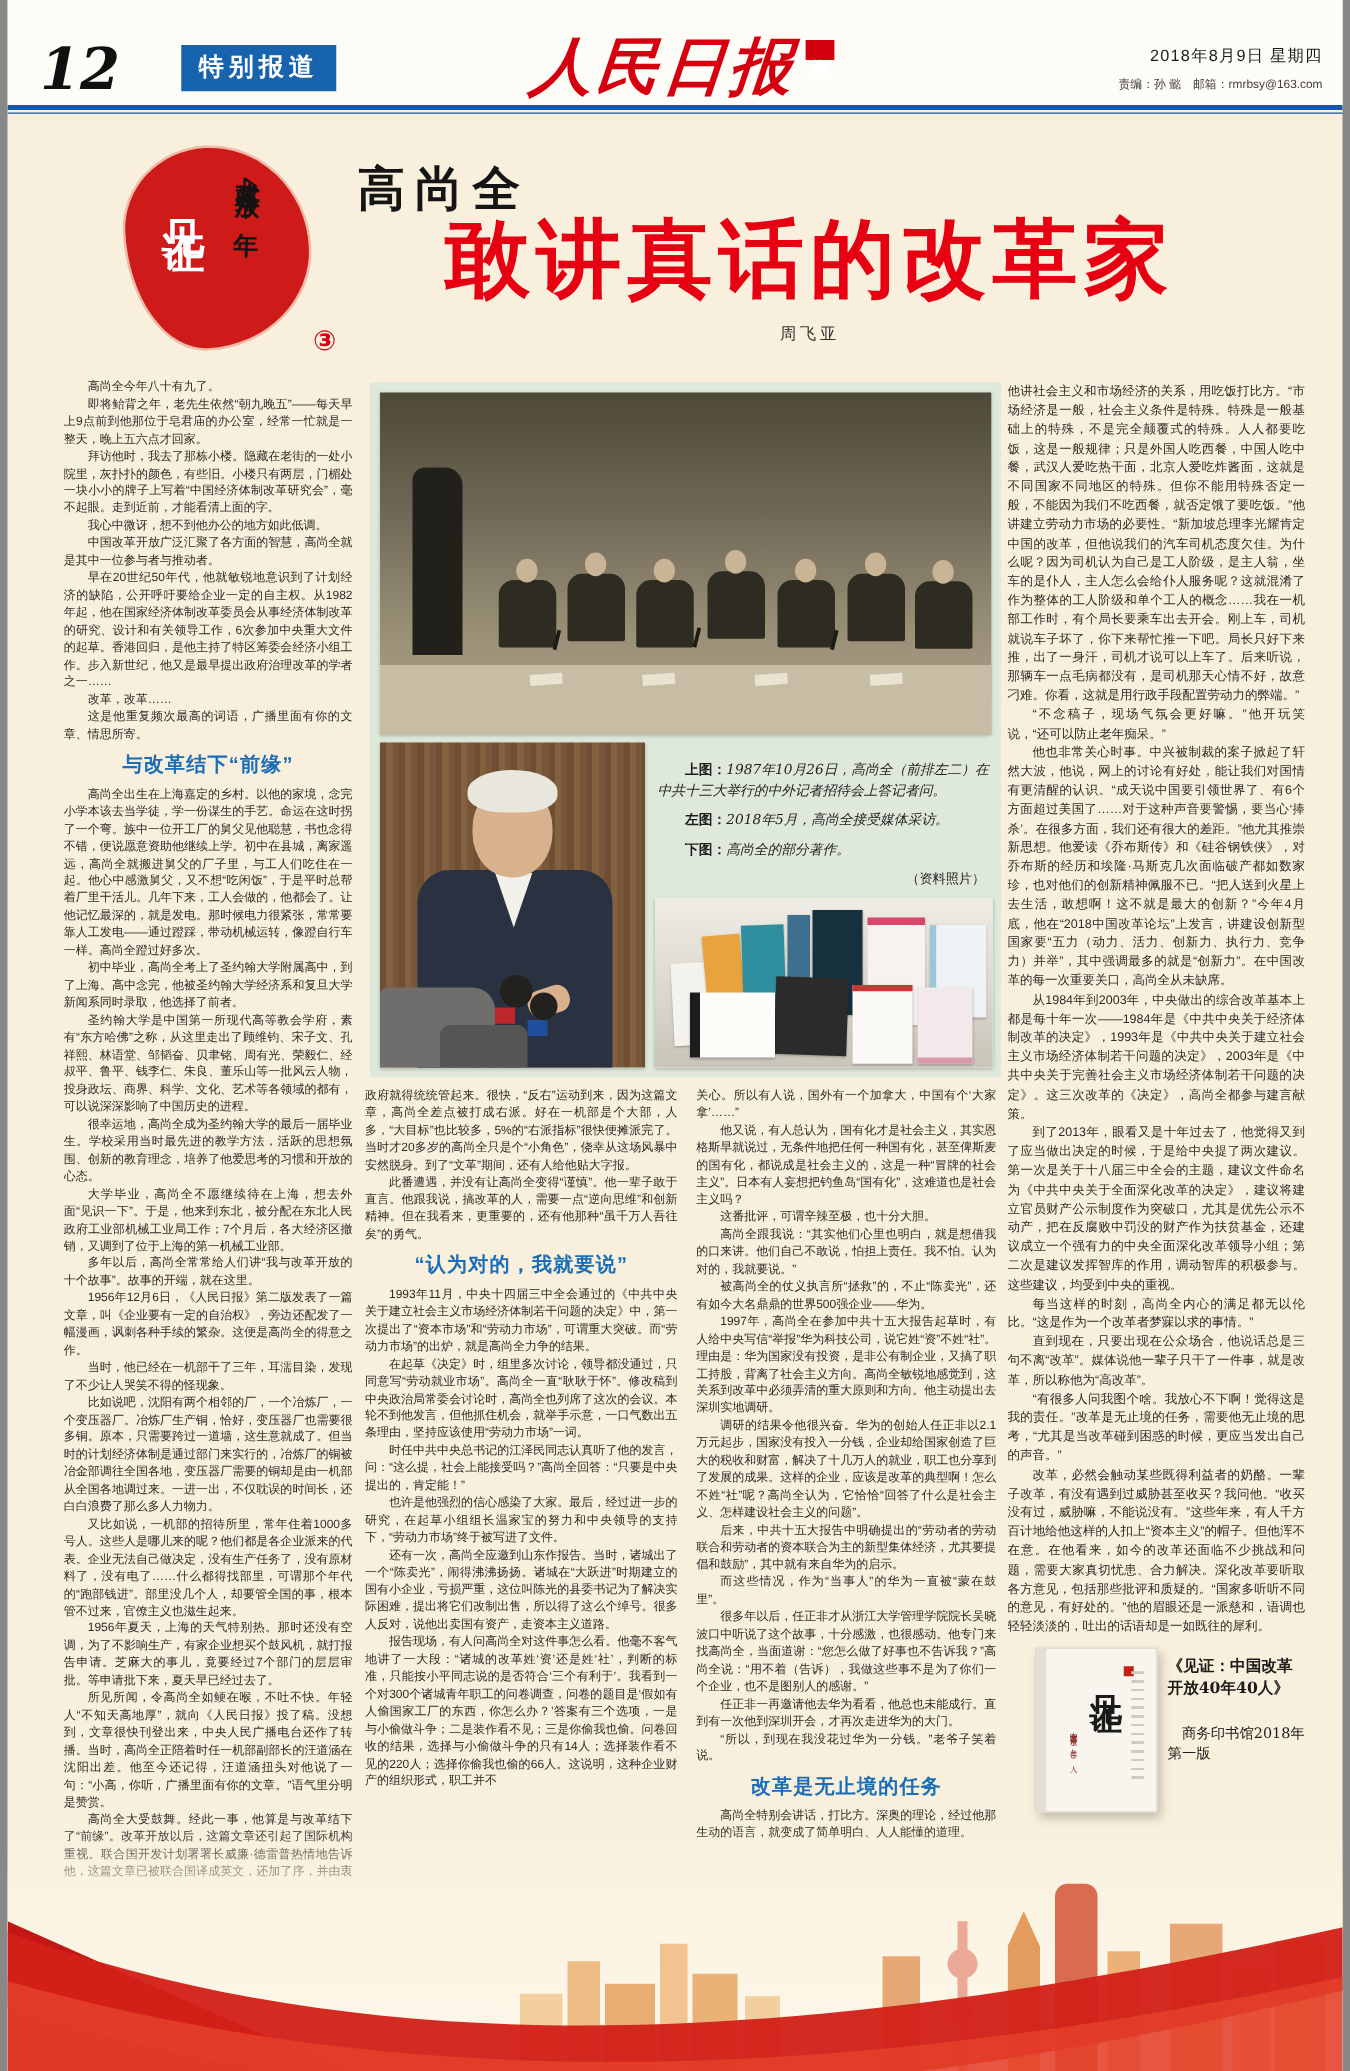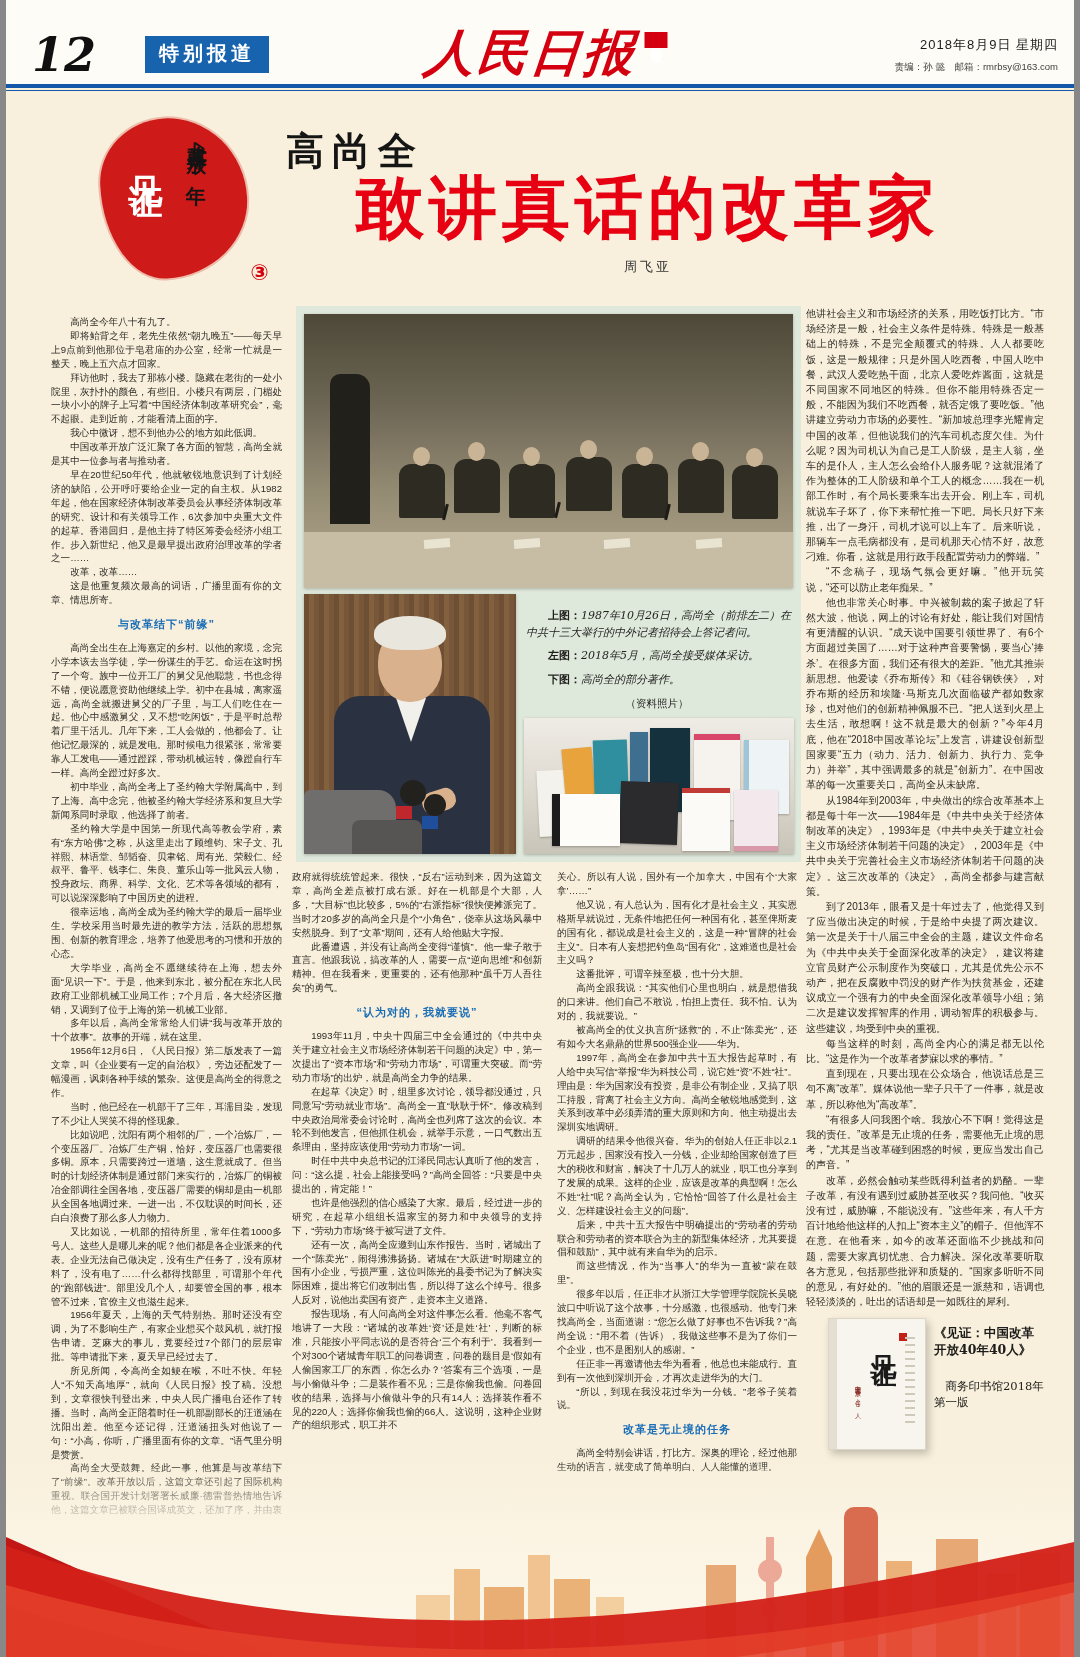--- a/index.html
+++ b/index.html
@@ -20,27 +20,27 @@
   .seal{position:absolute;left:95px;top:118px;width:160px;height:168px;}
   .seal-blob{position:absolute;left:0;top:0;width:146px;height:160px;background:#ce1a18;border-radius:46% 54% 58% 42% / 40% 52% 48% 60%;transform:rotate(-3deg);box-shadow:0 0 0 2px rgba(206,26,24,.25);}
   .seal-title{position:absolute;left:22px;top:30px;writing-mode:vertical-rl;color:#fff;font-family:"DejaVu Serif",serif;font-size:34px;font-weight:bold;letter-spacing:10px;}
   .seal-sub{position:absolute;left:82px;top:12px;writing-mode:vertical-rl;color:#141414;font-weight:bold;font-size:20px;letter-spacing:3px;height:142px;transform:rotate(2deg);}
   .seal-num{position:absolute;right:-8px;bottom:0;color:#d5000f;font-size:22px;font-weight:bold;}
   .kicker{position:absolute;left:280px;top:126px;font-size:38px;font-weight:bold;color:#151515;letter-spacing:8px;}
   .main-title{position:absolute;left:282px;top:168px;width:720px;text-align:center;font-size:68px;font-weight:900;color:#e60012;letter-spacing:5px;line-height:1.15;}
   .byline{position:absolute;left:282px;top:258px;width:720px;text-align:center;font-size:13px;color:#333;letter-spacing:3px;}
   
   .textcol{position:absolute;font-size:9.6px;line-height:13.9px;text-align:justify;overflow:hidden;color:#2c2a26;}
-  #col1{left:45px;top:303px;width:231px;height:1200px;margin-top:12px;}
+  #col1{left:45px;top:303px;width:231px;height:1200px;}
   #colA{left:286px;top:870px;width:250px;height:634px;}
   #colB{left:551px;top:870px;width:240px;height:634px;}
   #colR{left:800px;top:306px;width:238px;height:1014px;font-size:10px;line-height:15.2px;}
   .para{margin:0;text-indent:2em;}
   .para.cont{text-indent:0;}
-  .col-heading{color:#1a6db7;font-weight:bold;font-size:11px;text-align:center;margin:11px 0 9px;letter-spacing:1px;text-indent:0;}
+  .col-heading{color:#1a6db7;font-weight:bold;font-size:16px;text-align:center;margin:11px 0 9px;letter-spacing:1px;text-indent:0;}
   
   #panel{position:absolute;left:278px;top:306px;width:505px;height:556px;background:#dfe9db;margin-left:12px;}
   .ph{position:absolute;overflow:hidden;box-shadow:0 1px 3px rgba(0,0,0,.25);}
   #photo-press{left:8px;top:8px;width:489px;height:274px;background:linear-gradient(180deg,#4d4837 0%,#6e6756 34%,#938a72 64%,#b3a98e 100%);}
   .press-table{position:absolute;left:0;bottom:0;width:100%;height:56px;background:#c6bda4;}
   .press-paper{position:absolute;bottom:40px;width:26px;height:9px;background:#e9e4d2;transform:rotate(-4deg);}
   .person{position:absolute;width:46px;height:54px;background:#2e2b22;border-radius:12px 12px 2px 2px;}
   .person .head{position:absolute;left:14px;top:-17px;width:17px;height:19px;background:#c9b596;border-radius:50%;}
   .mic{position:absolute;width:3px;height:16px;background:#1d1b16;transform:rotate(14deg);}
   .press-stand{position:absolute;left:26px;top:60px;width:40px;height:150px;background:#22201a;border-radius:10px 14px 0 0;}
@@ -50,21 +50,21 @@
   .iv-body{position:absolute;left:30px;top:102px;width:156px;height:160px;background:#2a3242;border-radius:26px 26px 0 0;}
   .iv-shirt{position:absolute;left:92px;top:104px;width:30px;height:44px;background:#f2f0ea;clip-path:polygon(50% 100%,0 0,100% 0);}
   .iv-mic{position:absolute;border-radius:50%;background:#23211e;}
   .iv-flag{position:absolute;width:16px;height:13px;}
   .iv-hand{position:absolute;left:118px;top:196px;width:34px;height:22px;background:#d9b18c;border-radius:10px;transform:rotate(-18deg);}
   .iv-cam{position:absolute;left:0;bottom:0;width:92px;height:64px;background:#6f6e6c;border-radius:6px 18px 0 0;}
   .iv-cam2{position:absolute;left:48px;bottom:0;width:70px;height:34px;background:#565553;border-radius:8px 8px 0 0;}
   #captions{position:absolute;left:230px;top:302px;width:268px;font-family:"DejaVu Serif",serif;font-style:italic;font-size:11px;line-height:16.5px;color:#1d1d1b;}
   .cap-line{margin:0 0 7px;text-indent:2em;}
   .cap-lead{font-weight:bold;font-style:normal;}
-  .cap-note{text-align:center;margin:2px 6px 0 0;font-style:normal;font-size:10.5px;}
+  .cap-note{text-align:right;margin:2px 6px 0 0;font-style:normal;font-size:10.5px;}
   #photo-books{left:228px;top:412px;width:270px;height:136px;background:linear-gradient(180deg,#efece6 0%,#dcd8ce 55%,#c9c4b8 100%);}
   .bk{position:absolute;box-shadow:0 1px 2px rgba(0,0,0,.25);}
   
   .bookcover{position:absolute;left:822px;top:1318px;width:96px;height:130px;background:#f7f5ee;border:1px solid #dcd6c8;box-shadow:3px 4px 8px rgba(0,0,0,.22);}
   .bc-spine{position:absolute;left:0;top:0;width:8px;height:100%;background:#e4dfd2;}
   .bc-title{position:absolute;left:38px;top:16px;writing-mode:vertical-rl;font-family:"DejaVu Serif",serif;font-weight:bold;font-size:26px;color:#1a1a1a;letter-spacing:6px;}
   .bc-sub{position:absolute;left:24px;top:62px;writing-mode:vertical-rl;font-size:6px;color:#8a2b24;letter-spacing:1px;}
   .bc-seal{position:absolute;left:70px;top:14px;width:8px;height:8px;background:#c32017;}
   .bc-lines{position:absolute;right:10px;top:18px;width:10px;height:90px;background:repeating-linear-gradient(180deg,#cfc9ba 0 2px,transparent 2px 7px);}
   .bookcap{position:absolute;left:928px;top:1324px;width:112px;font-family:"DejaVu Serif",serif;color:#1d1c1a;}

